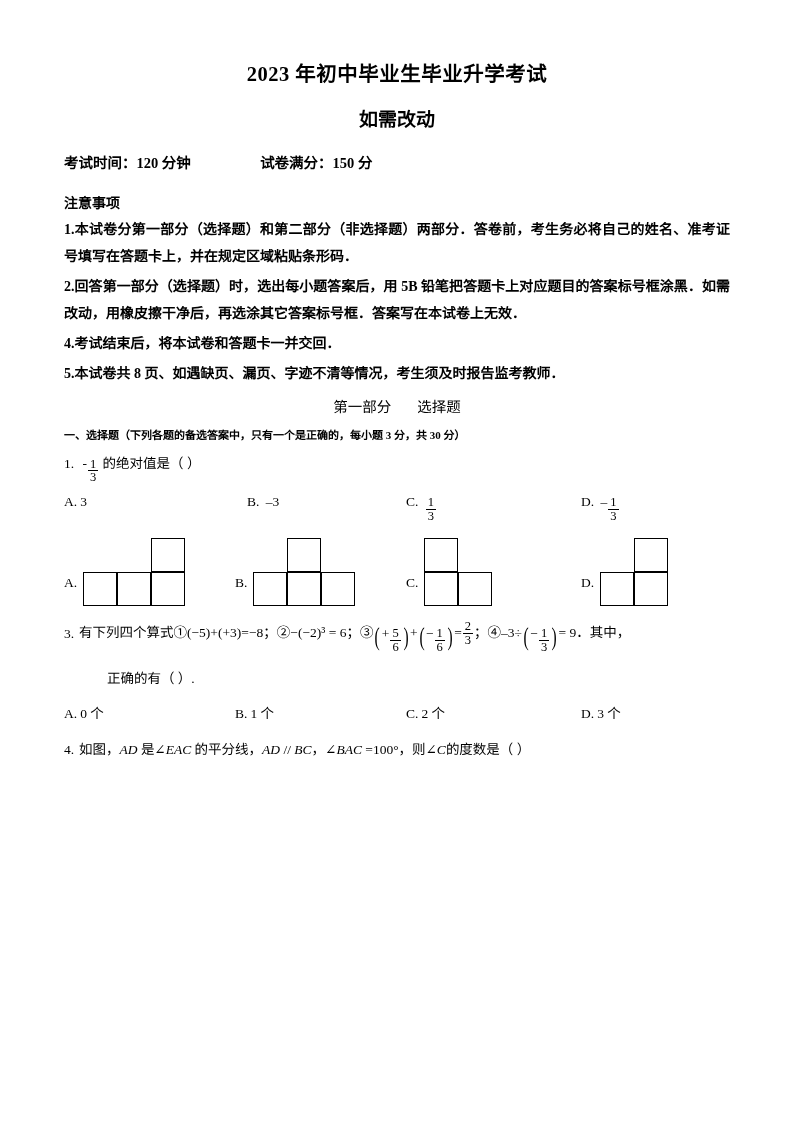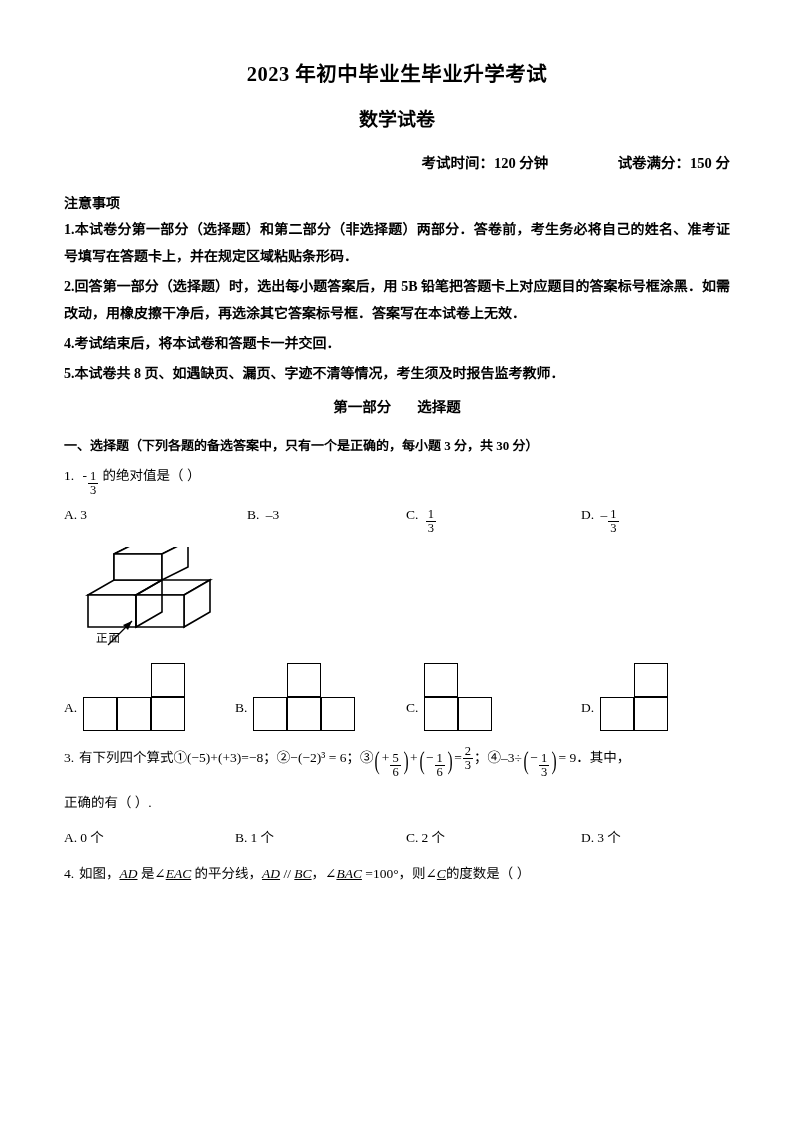--- a/index.html
+++ b/index.html
@@ -40,21 +40,21 @@
     line-height: 1.2;
   }
   .doc-subtitle {
     text-align: center;
     font-weight: bold;
     font-size: 19px;
     margin-top: 22px;
     line-height: 1.2;
   }
   .exam-meta {
-    text-align: right;
+    text-align: left;
     font-weight: bold;
     font-size: 14.5px;
     margin-top: 24px;
     line-height: 1.2;
   }
   .exam-meta .gap {
     display: inline-block;
     width: 62px;
   }
 
@@ -70,50 +70,49 @@
     font-size: 14px;
     line-height: 1.93;
     text-align: justify;
     text-justify: inter-ideograph;
     margin-top: 3px;
   }
 
   
   .part-heading {
     text-align: center;
-    font-weight: bold;
+    font-weight: normal;
     font-size: 14.5px;
     margin-top: 9px;
     line-height: 1.6;
   }
   .part-heading .sp {
     display: inline-block;
     width: 26px;
   }
   .section-heading {
     font-weight: bold;
-    font-size: 13px;
+    font-size: 11px;
     line-height: 1.7;
-    margin-top: 16px;
+    margin-top: 7px;
   }
 
   
   .question {
     font-size: 13.5px;
     line-height: 1.6;
     margin-top: 8px;
   }
   .q-num {
     display: inline-block;
     min-width: 15px;
   }
   .mathvar {
     font-style: italic;
     font-family: "Liberation Serif", serif;
-    text-decoration: underline;
   }
 
   
   .frac {
     display: inline-block;
     vertical-align: -0.52em;
     text-align: center;
     font-size: 0.93em;
     line-height: 1.02;
     margin: 0 1px;
@@ -204,21 +203,21 @@
     background: transparent;
   }
 </style>
 </head>
 <body>
 
 <div class="page">
   <div class="content">
 
     <div class="doc-title">2023 年初中毕业生毕业升学考试</div>
-    <div class="doc-subtitle">数学试卷</div>
+    <div class="doc-subtitle">如需改动</div>
     <div class="exam-meta">
       <span>考试时间：120 分钟</span>
       <span class="gap"></span>
       <span>试卷满分：150 分</span>
     </div>
 
     <div class="notice-title">注意事项</div>
     <div class="notice-item">1.本试卷分第一部分（选择题）和第二部分（非选择题）两部分．答卷前，考生务必将自己的姓名、准考证号填写在答题卡上，并在规定区域粘贴条形码．</div>
     <div class="notice-item">2.回答第一部分（选择题）时，选出每小题答案后，用 5B 铅笔把答题卡上对应题目的答案标号框涂黑．如需改动，用橡皮擦干净后，再选涂其它答案标号框．答案写在本试卷上无效．</div>
     <div class="notice-item">4.考试结束后，将本试卷和答题卡一并交回．</div>
@@ -248,46 +247,20 @@
         <span class="lab">C.</span>
         <span class="signedfrac"><span class="sgn"></span><span class="frac"><span class="num">1</span><span class="den">3</span></span></span>
       </span>
       <span class="opt" style="left:517px;">
         <span class="lab">D.</span>
         <span class="signedfrac"><span class="sgn">–</span><span class="frac"><span class="num">1</span><span class="den">3</span></span></span>
       </span>
     </div>
 
 
-    <div class="fig-solid">
-      <svg width="180" height="106" viewBox="0 0 180 106">
-        <g fill="#ffffff" stroke="#000000" stroke-width="1.6" stroke-linejoin="miter">
-
-          <path d="M18,48 L44,33 L92,33 L92,48 Z"></path>
-          <path d="M18,48 L18,80 L66,80 L66,48 Z"></path>
-
-          <path d="M44,7 L70,-6 L70,20 L44,33 Z"></path>
-          <path d="M44,7 L70,-6 L118,-6 L92,7 Z"></path>
-          <path d="M44,7 L92,7 L92,33 L44,33 Z"></path>
-          <path d="M92,7 L118,-6 L118,20 L92,33 Z"></path>
-
-          <path d="M66,48 L92,33 L140,33 L114,48 Z"></path>
-          <path d="M114,48 L140,33 L140,65 L114,80 Z"></path>
-          <path d="M66,48 L114,48 L114,80 L66,80 Z"></path>
-
-          <path d="M66,48 L92,33 L92,65 L66,80 Z" fill="none"></path>
-        </g>
-
-        <g stroke="#000000" stroke-width="1.3" fill="none">
-          <line x1="38" y1="98" x2="62" y2="74"></line>
-          <path d="M62,74 L53,78 L58,83 Z" fill="#000000" stroke="none"></path>
-        </g>
-      </svg>
-      <div class="zhengmian-label">正面</div>
-    </div>
 
     <div class="shape-row">
 
       <span class="shape-opt" style="left:0px;">
         <span class="lab">A.</span>
         <span class="grid-shape" style="width:103px;height:68px;">
           <span class="cell" style="left:0px;  top:34px;"></span>
           <span class="cell" style="left:34px; top:34px;"></span>
           <span class="cell" style="left:68px; top:34px;"></span>
           <span class="cell" style="left:68px; top:0px;"></span>
@@ -320,21 +293,21 @@
           <span class="cell" style="left:34px; top:34px;"></span>
           <span class="cell" style="left:34px; top:0px;"></span>
         </span>
       </span>
     </div>
 
     <div class="question" style="margin-top:14px;">
       <span class="q-num">3.</span><span>有下列四个算式①</span><span>(−5)+(+3)=−8</span>；<span>②</span><span>−(−2)³ = 6</span>；<span>③</span><span class="bigparen">(</span><span class="signedfrac"><span class="sgn">+</span><span class="frac"><span class="num">5</span><span class="den">6</span></span></span><span class="bigparen">)</span>+<span class="bigparen">(</span><span class="signedfrac"><span class="sgn">−</span><span class="frac"><span class="num">1</span><span class="den">6</span></span></span><span class="bigparen">)</span>=<span class="frac"><span class="num">2</span><span class="den">3</span></span>；<span>④</span><span>–3÷</span><span class="bigparen">(</span><span class="signedfrac"><span class="sgn">−</span><span class="frac"><span class="num">1</span><span class="den">3</span></span></span><span class="bigparen">)</span><span>= 9</span><span>．其中，</span>
     </div>
 
-    <div class="question" style="margin-top:14px;">正确的有（    ）.</div>
+    <div class="question" style="margin-top:14px;margin-left:43px;">正确的有（    ）.</div>
 
     <div class="options-row" style="height:24px;margin-top:12px;">
       <span class="opt" style="left:0px;">
         <span class="lab">A.</span><span>0 个</span>
       </span>
       <span class="opt" style="left:171px;">
         <span class="lab">B.</span><span>1 个</span>
       </span>
       <span class="opt" style="left:342px;">
         <span class="lab">C.</span><span>2 个</span>

